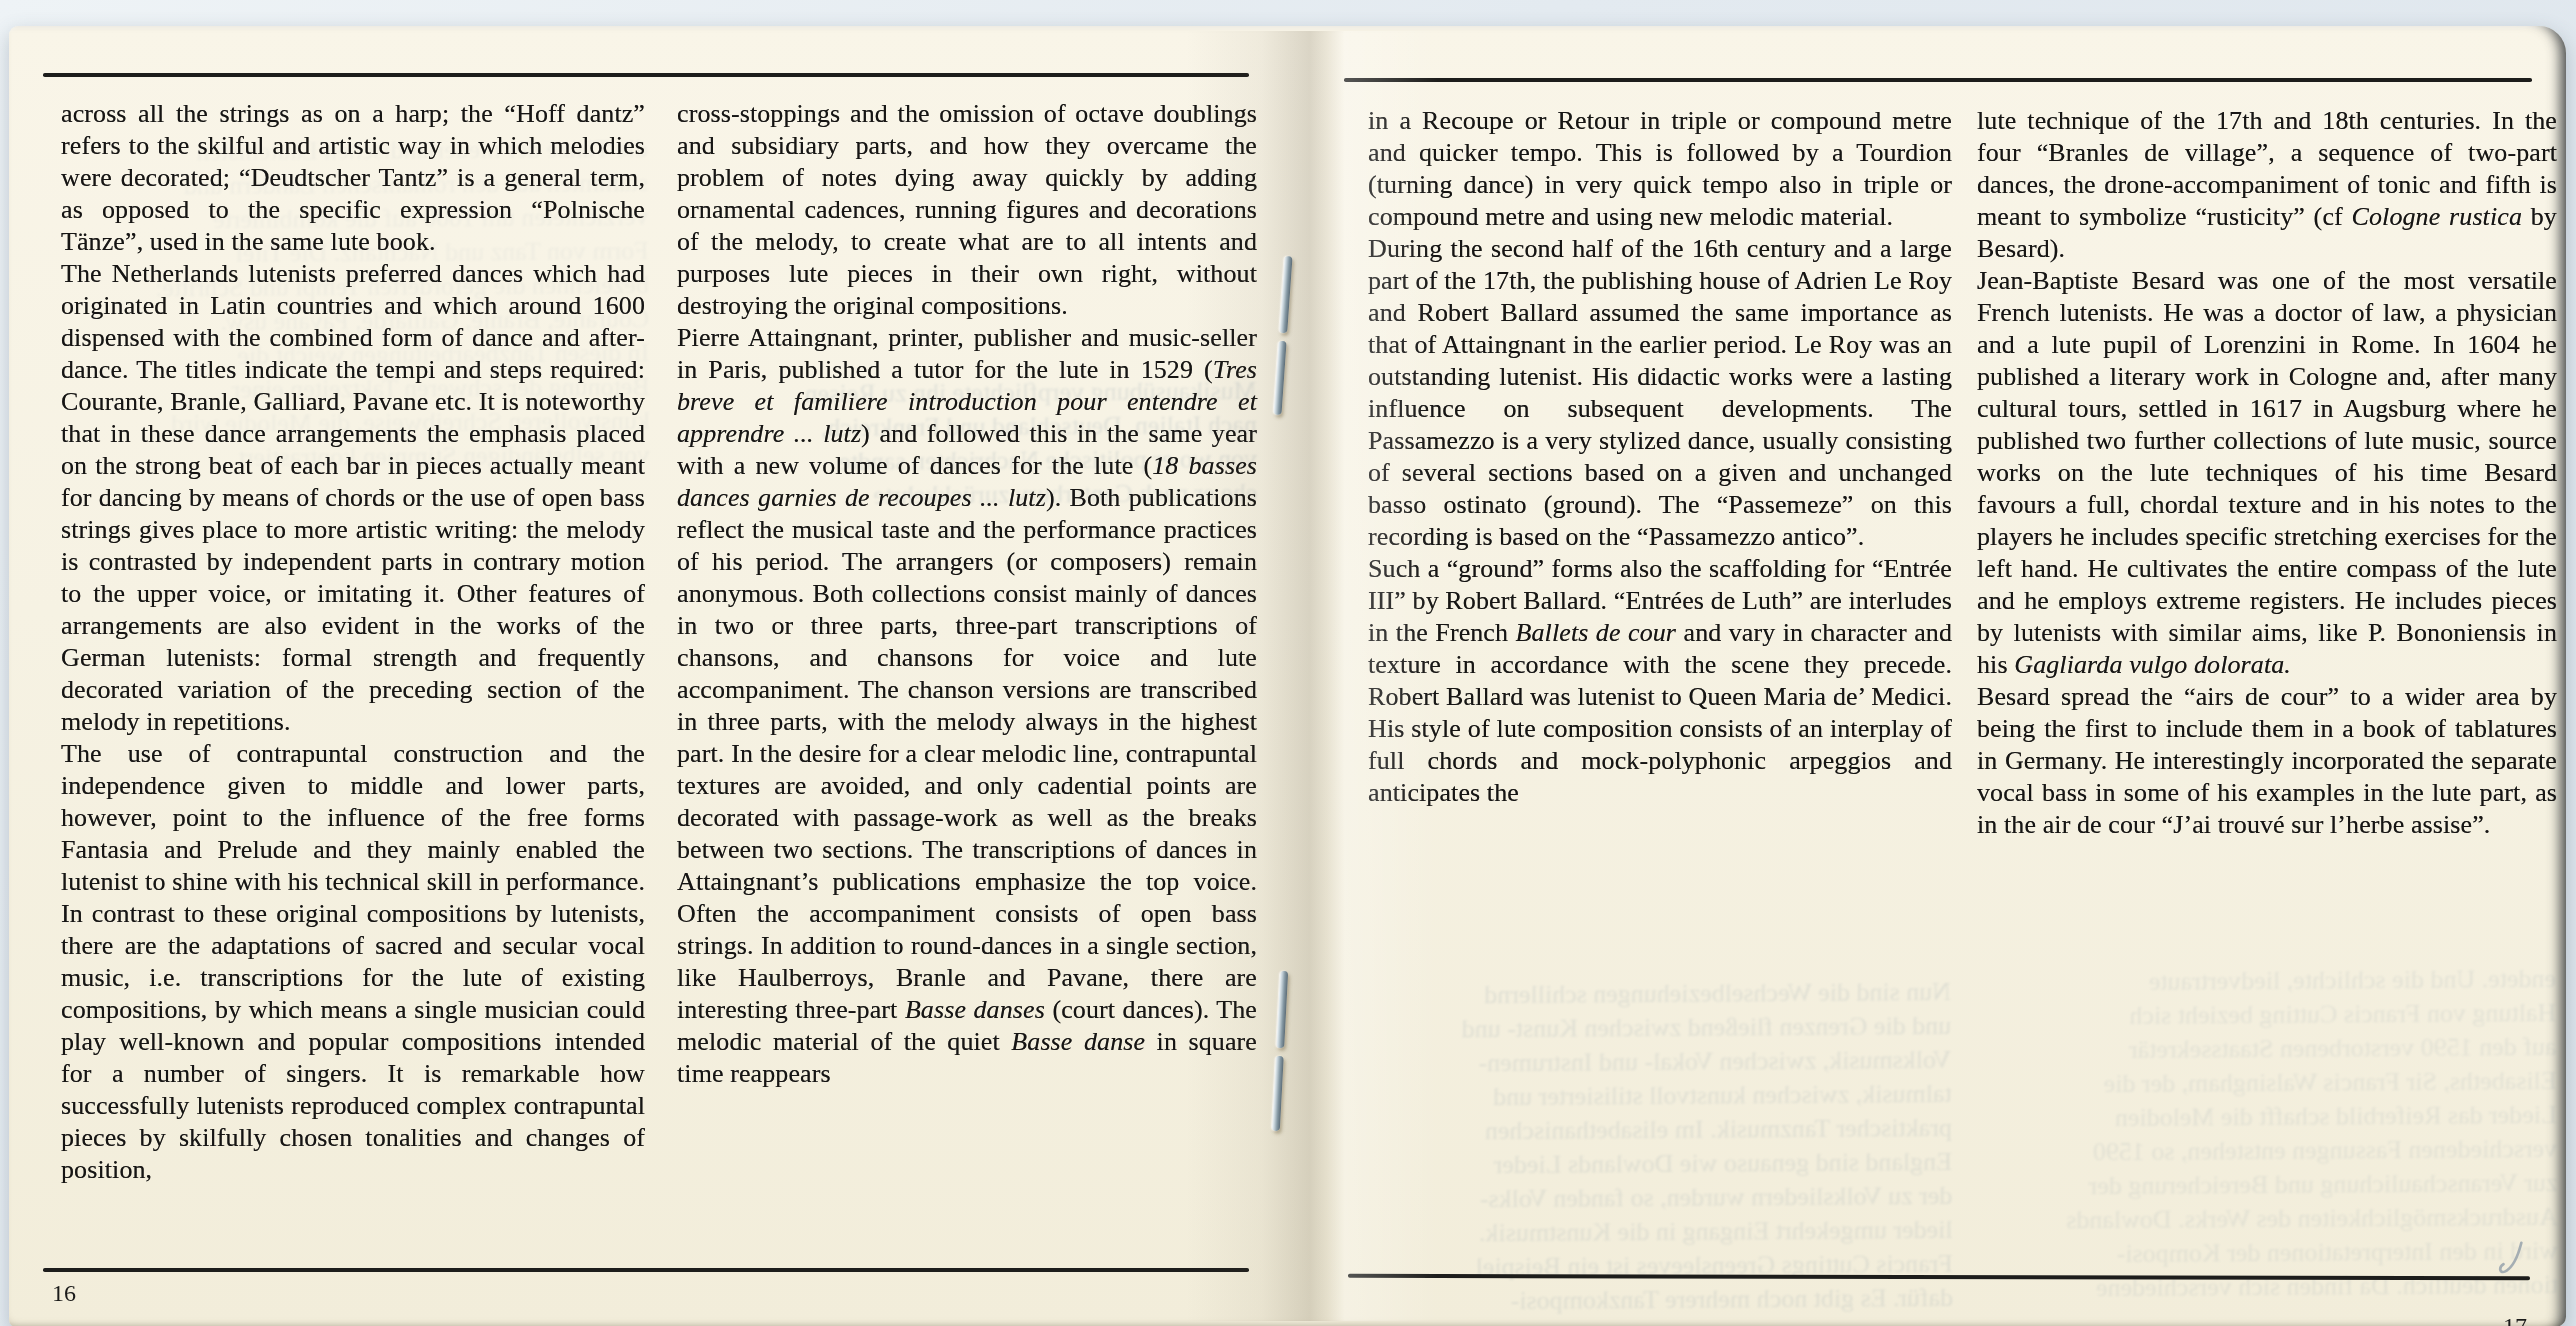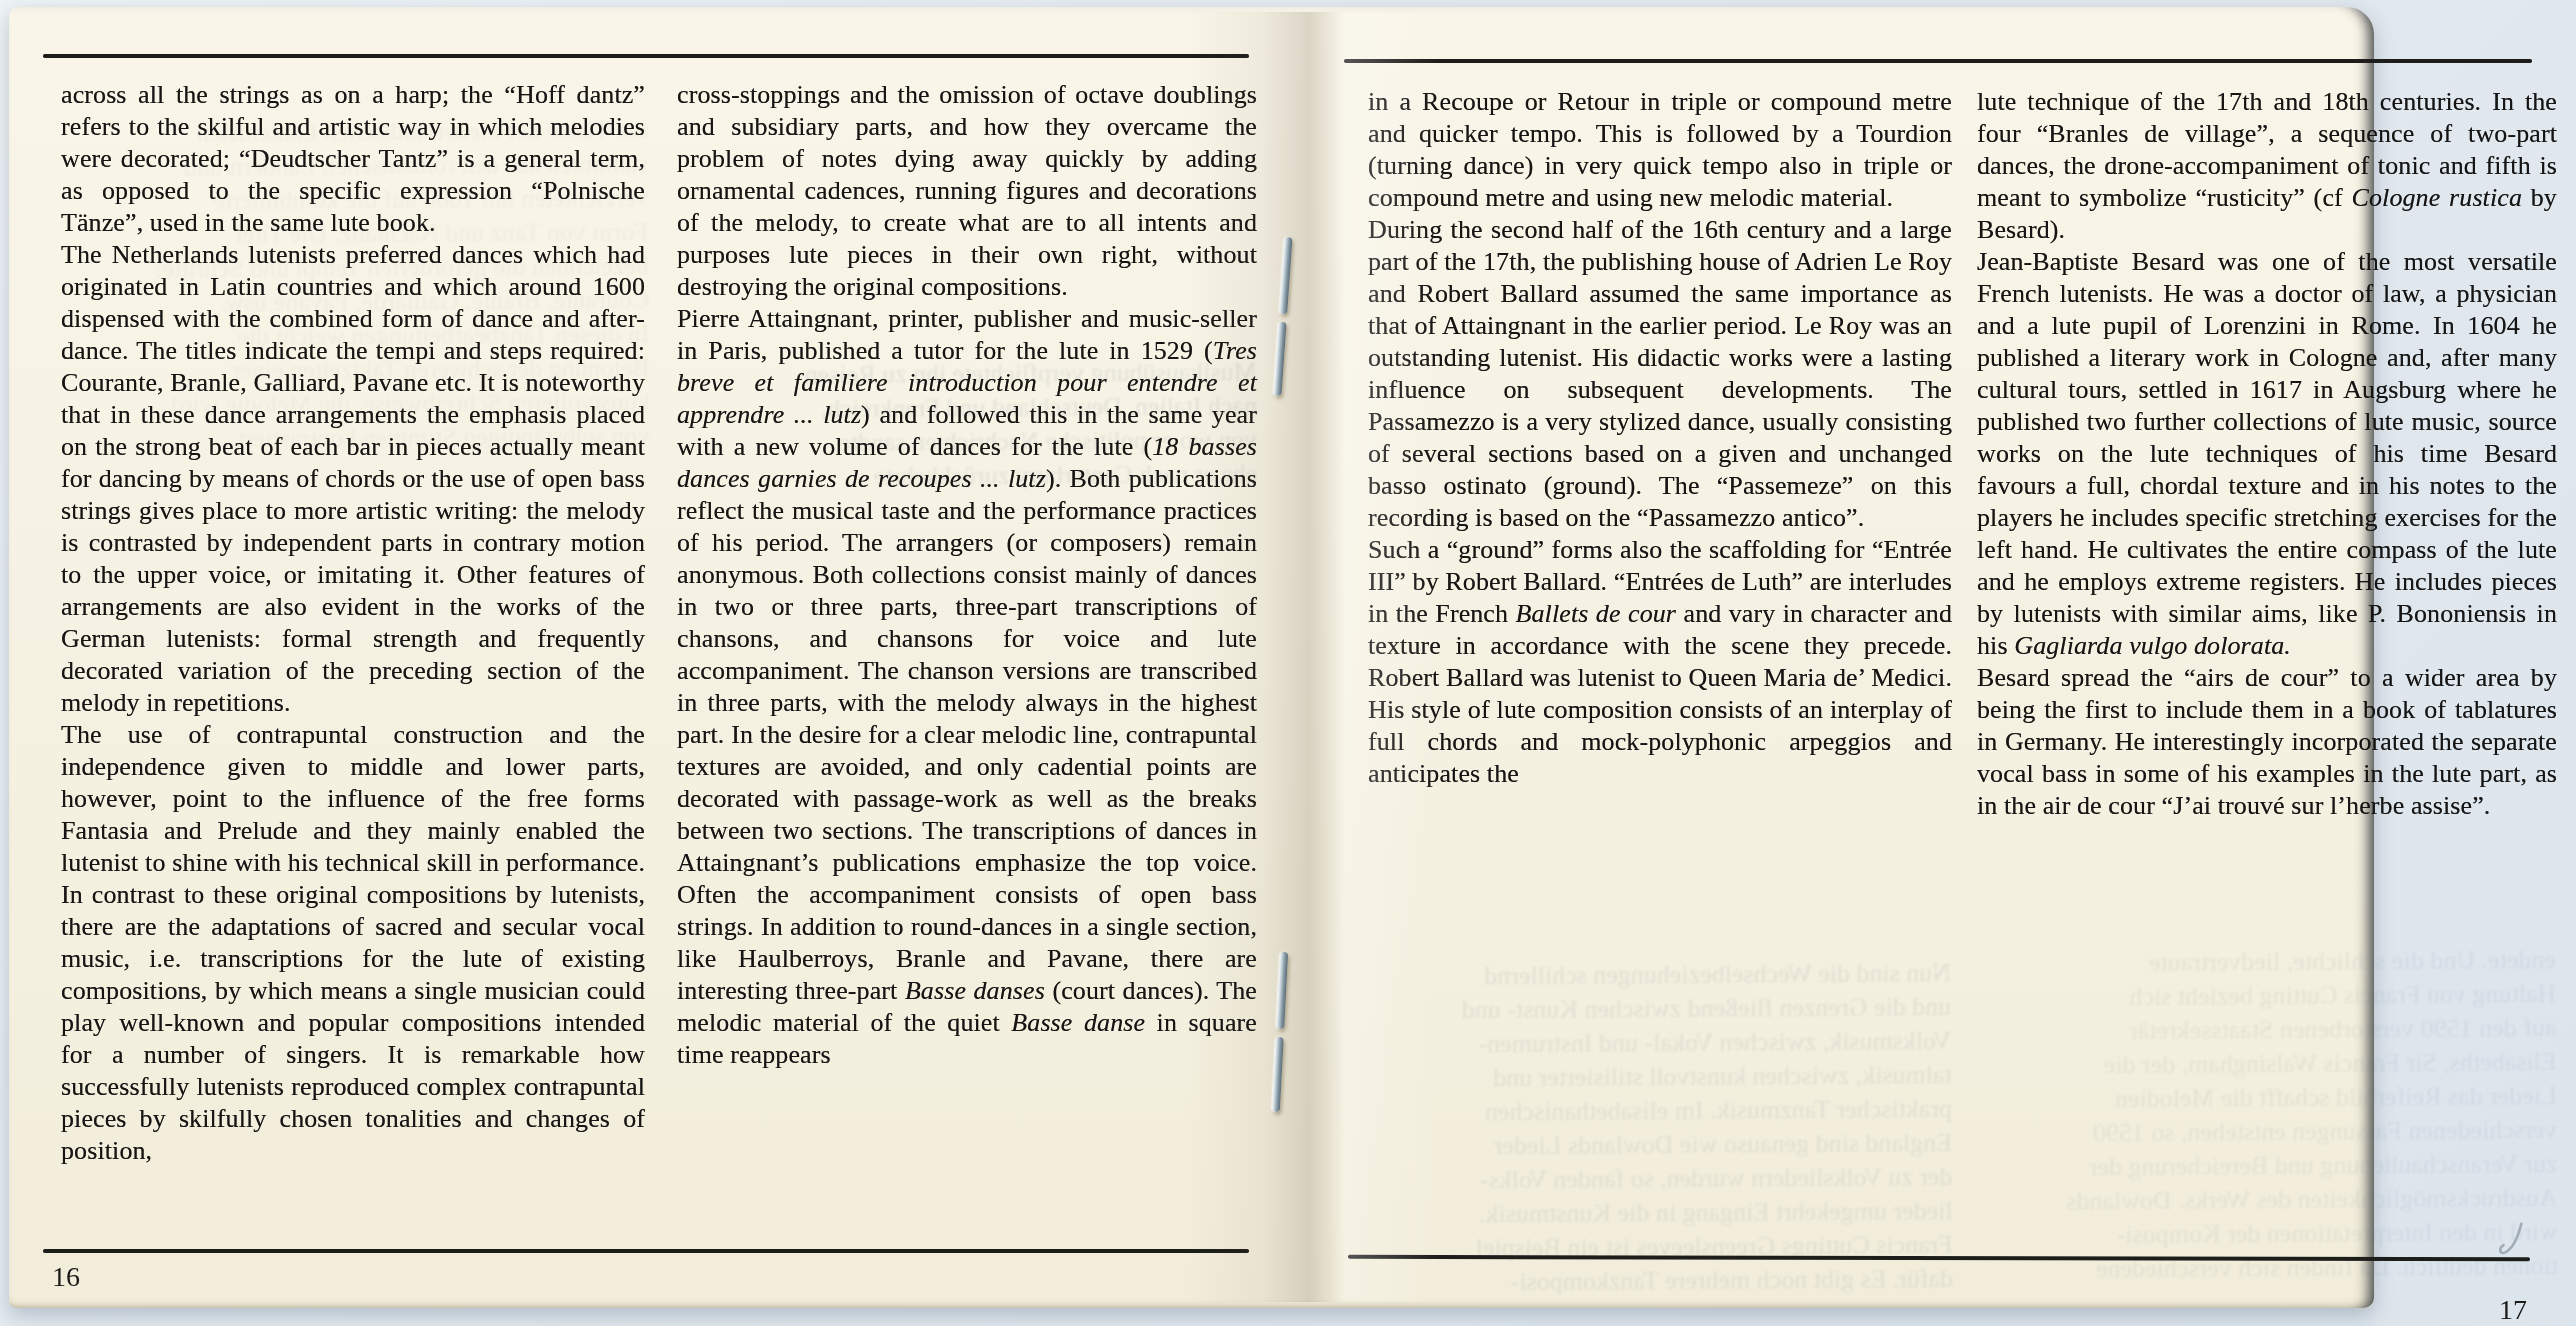--- a/index.html
+++ b/index.html
@@ -1,35 +1,35 @@
 <!DOCTYPE html>
 <html style="font-size:14.4px"><head>
 <meta charset="utf-8">
 <title>Booklet spread</title>
 <style>
   html,body{margin:0;padding:0;background:#e7edf2;}
   .stage{position:relative;width:2576px;height:1326px;overflow:hidden;
          background:linear-gradient(135deg,#eef3f6 0%,#e3eaf0 40%,#dde5ec 100%);
          font-family:"Liberation Serif","DejaVu Serif",serif;}
-  .booklet{position:absolute;left:9px;top:7px;width:2365px;height:1301px;
+  .booklet{position:absolute;left:9px;top:26px;width:2557px;height:1301px;
            background:linear-gradient(180deg,#f9f5e8 0%,#f6f2e3 45%,#f2edda 100%);
            border-radius:9px 27px 10.8px 7.2px;
            box-shadow:0 7.2px 20px rgba(70,90,110,.30), inset -14.4px 0 12.6px -9px rgba(44,48,52,.85),
                       inset 0 -6.3px 8px -6.3px rgba(90,78,50,.40), inset 0 3.6px 5.4px -3.6px rgba(255,255,255,.8);}
   .gutter{position:absolute;left:1177px;top:5.4px;width:252px;height:1290px;pointer-events:none;
           background:linear-gradient(90deg,rgba(0,0,0,0) 0%,rgba(105,92,66,.07) 30%,rgba(95,84,60,.20) 49%,
                      rgba(130,118,92,.12) 56%,rgba(255,255,255,.25) 63%,rgba(0,0,0,0) 100%);}
   .rule{position:absolute;background:#1d1d1b;height:3.6px;border-radius:1.8px;}
   .col{position:absolute;width:584px;font-size:26px;line-height:32px;color:#161514;
        text-align:justify;letter-spacing:0.1px;text-shadow:0 0 0.4px rgba(20,20,20,.6);}
   .col p{margin:0;}
   .i{font-style:italic;}
   .section-heading{font-size:29px;font-weight:bold;margin:49px 0 15.3px 0;text-align:left;
                    letter-spacing:0.3px;}
-  .pagenum{position:absolute;font-size:28px;color:#1b1b1a;}
+  .pagenum{position:absolute;font-size:24px;color:#1b1b1a;}
   .ghost{position:absolute;transform:scaleX(-1) rotate(.4deg);filter:blur(1.1px);
          color:#5d7890;font-size:26px;line-height:34px;text-align:justify;pointer-events:none;}
   .ghost span{display:block;white-space:nowrap;overflow:hidden;}
   .staple{position:absolute;display:flex;flex-direction:column;gap:8px;}
   .staple .leg{width:8px;border-radius:4.5px;
         background:linear-gradient(90deg,#f4f8fa 0%,#c4d1d8 28%,#8598a3 62%,#5c6c76 100%);
         box-shadow:-0.9px 0 1.8px rgba(255,255,255,.9), 1.8px 2.7px 3.6px rgba(110,95,60,.45);}
   .penmark{position:absolute;}
 </style>
 </head>

